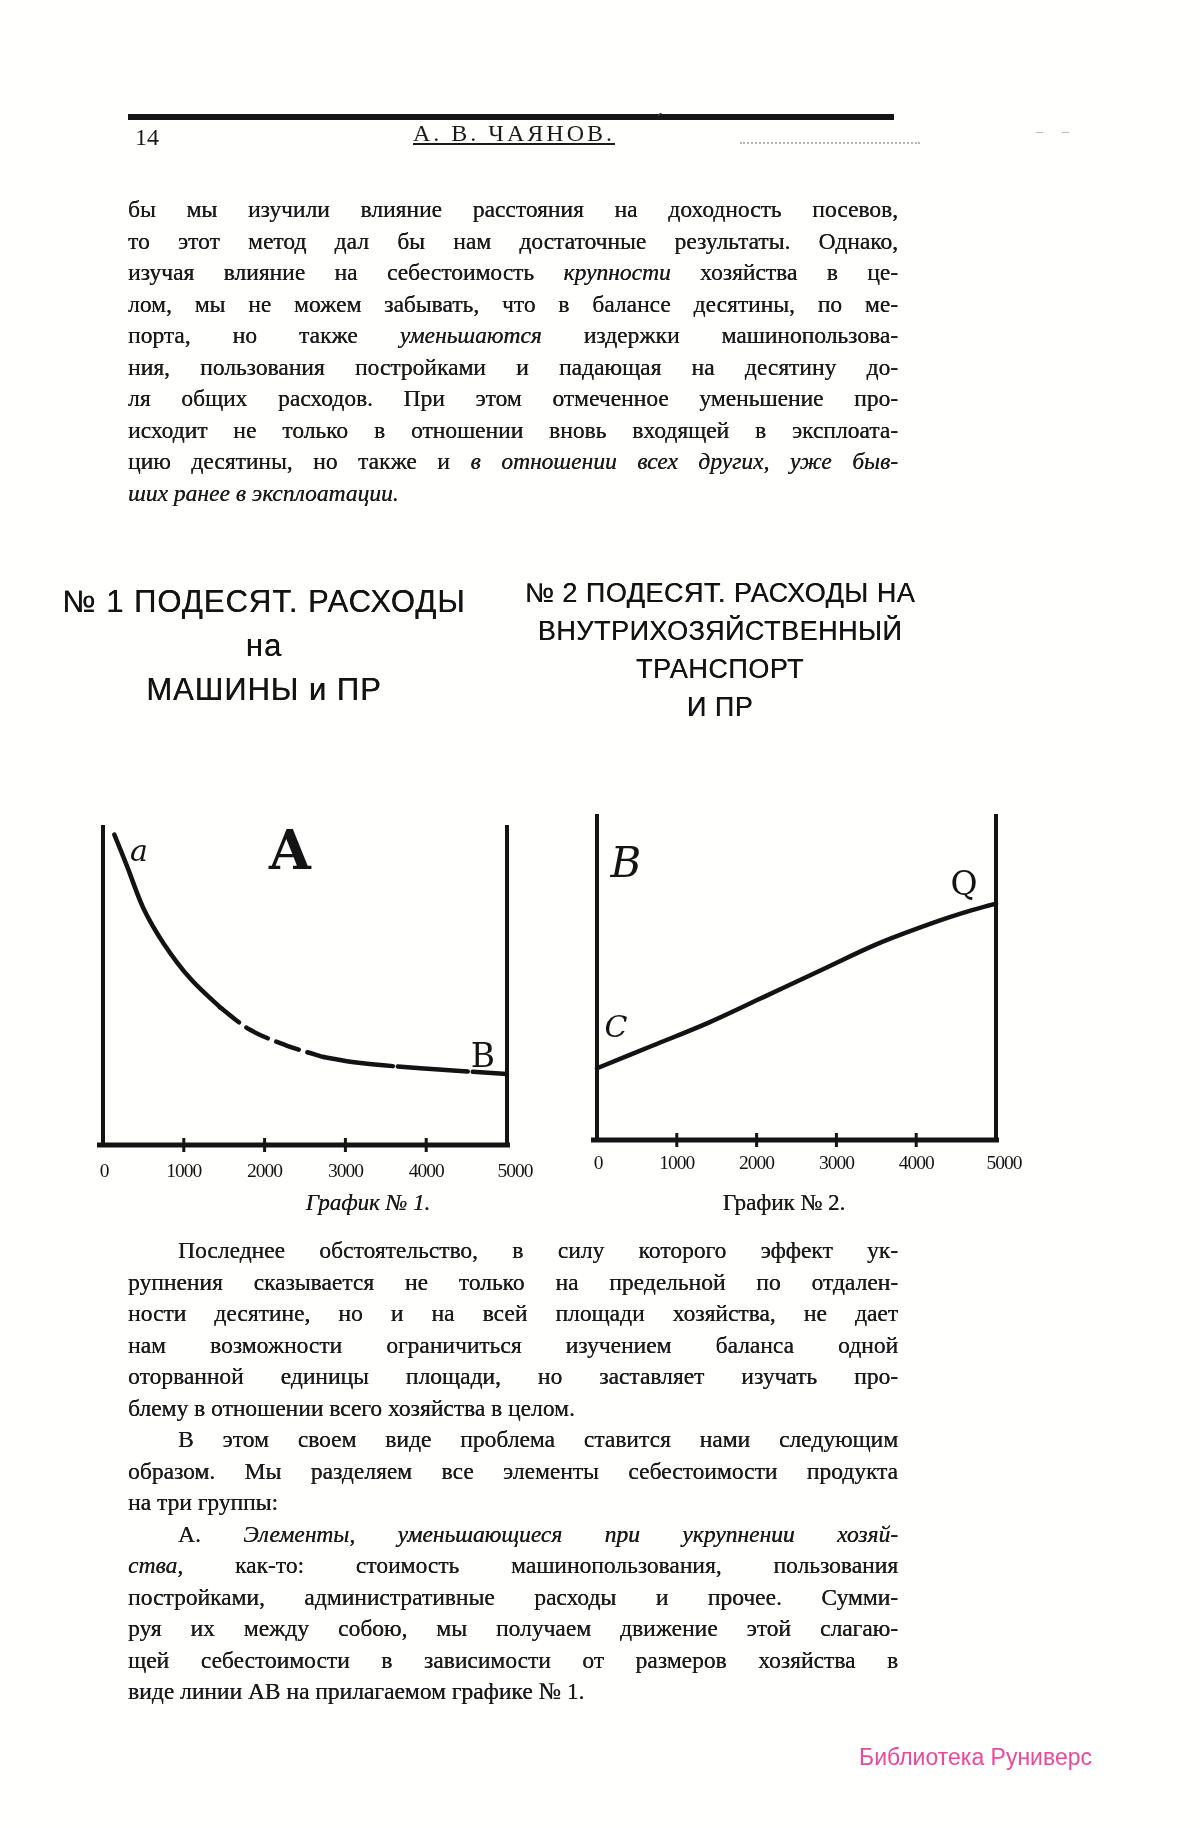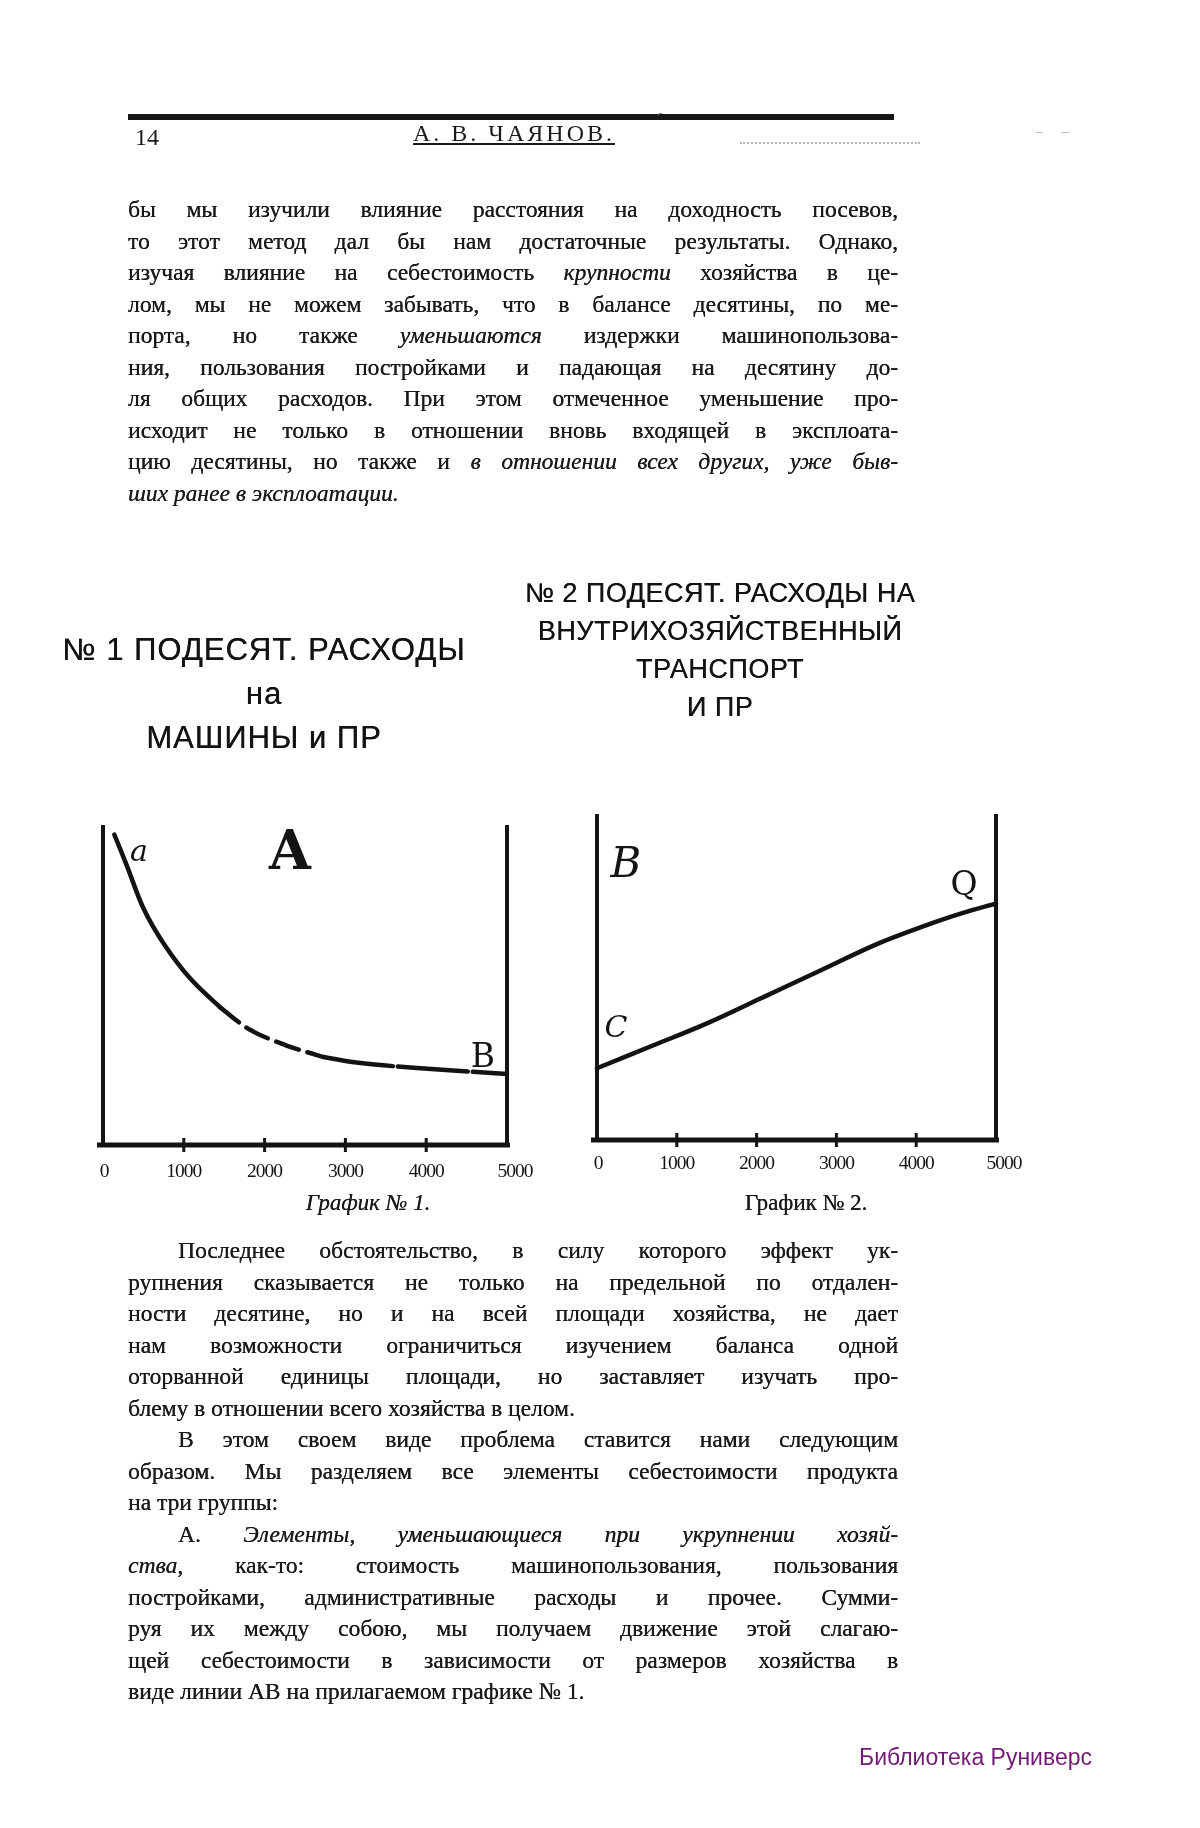--- a/index.html
+++ b/index.html
@@ -25,42 +25,42 @@
   }
   .text-block .line.last{text-align-last:left;}
   .text-block .line.first-indent{text-indent:50px;}
   .text-block i{font-style:italic;}
   #para-top{top:194px;}
   #para-bottom{top:1235px;}
   
   .fig-title{position:absolute;text-align:center;
     font-family:"Liberation Sans","DejaVu Sans",sans-serif;color:#131313;
     text-shadow:0.3px 0 0 currentColor;}
-  #fig-title-1{left:62px;top:580px;width:404px;font-size:31px;line-height:44px;letter-spacing:1px;margin-top:48px;}
+  #fig-title-1{left:62px;top:580px;width:404px;font-size:31px;line-height:44px;letter-spacing:1px;}
   #fig-title-2{left:468px;top:574px;width:504px;font-size:27px;line-height:38px;letter-spacing:0.5px;}
   
   .graph{position:absolute;}
   #graph-1{left:85px;top:805px;}
   #graph-2{left:580px;top:795px;}
   svg .axis{stroke:#141414;fill:none;}
   svg .curve{stroke:#131313;fill:none;stroke-linecap:round;stroke-linejoin:round;}
   svg text{fill:#141414;}
   svg .tick-lbl{font-family:"Liberation Serif","DejaVu Serif",serif;font-size:19.5px;letter-spacing:-1px;}
   svg .lbl-small{font-family:"DejaVu Serif",serif;font-style:italic;font-size:30px;}
   svg .lbl-end{font-family:"DejaVu Serif",serif;font-size:33px;}
   svg .big-letter{font-family:"DejaVu Serif",serif;font-weight:bold;font-size:54px;}
   svg .script-letter{font-family:"DejaVu Serif",serif;font-style:italic;font-size:42px;}
   
   .caption{position:absolute;top:1190px;width:220px;text-align:center;font-size:23px;
     text-shadow:0.25px 0 0 currentColor;}
   #caption-1{left:258px;font-style:italic;}
-  #caption-2{left:696px;}
+  #caption-2{left:674px;}
   
   .footer-watermark{position:absolute;left:700px;top:1744px;width:392px;text-align:right;
-    font-family:"Liberation Sans","DejaVu Sans",sans-serif;font-size:23px;color:#701a75;}
+    font-family:"Liberation Sans","DejaVu Sans",sans-serif;font-size:23px;color:#ec4899;}
 </style>
 </head>
 <body>
 
 <div class="page">
 
   <div class="header-rule"></div>
   <div class="page-number">14</div>
   <div class="running-title">А. В. ЧАЯНОВ.</div>
   <div class="scan-mark mark-acute">´</div>

